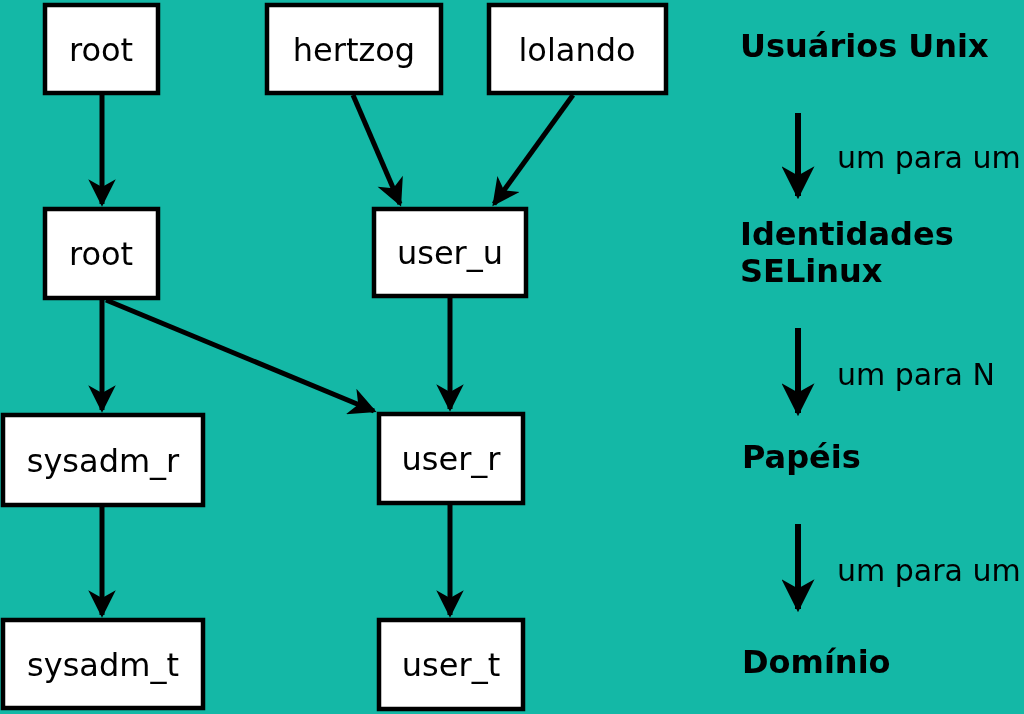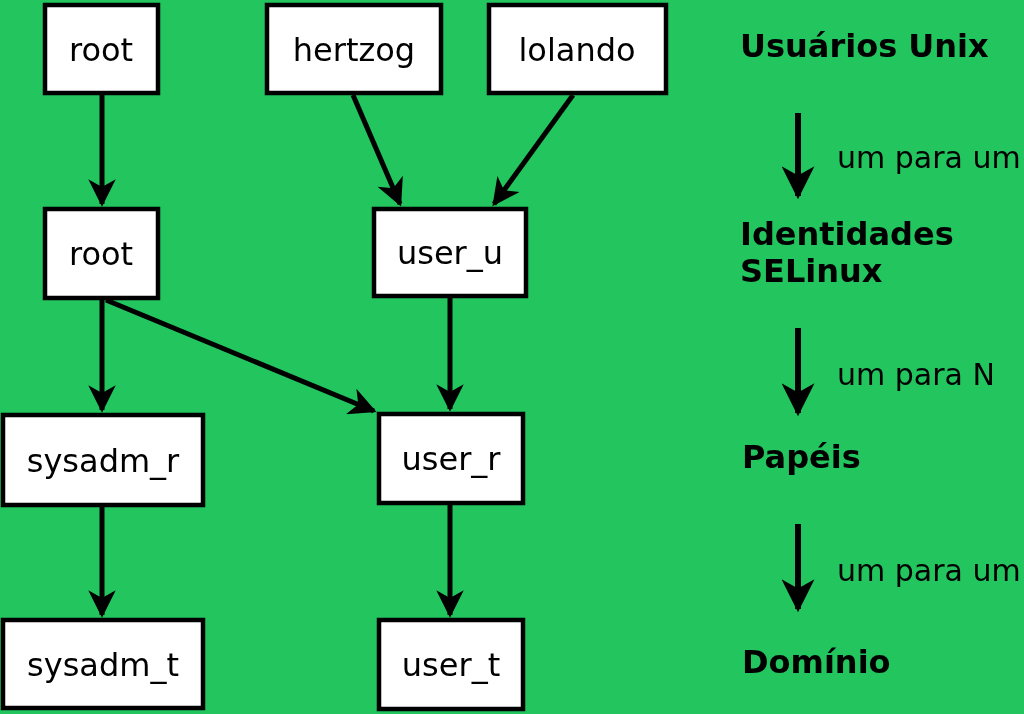--- a/index.html
+++ b/index.html
@@ -7,21 +7,21 @@
     padding: 0;
     background: #ffffff;
     width: 1024px;
     height: 714px;
     overflow: hidden;
   }
   .canvas {
     position: relative;
     width: 1024px;
     height: 714px;
-    background: #22c55e;
+    background: #14b8a6;
   }
   svg {
     display: block;
     font-family: "DejaVu Sans", "Liberation Sans", sans-serif;
   }
   .node-box {
     fill: #ffffff;
     stroke: #000000;
     stroke-width: 4.5px;
   }

